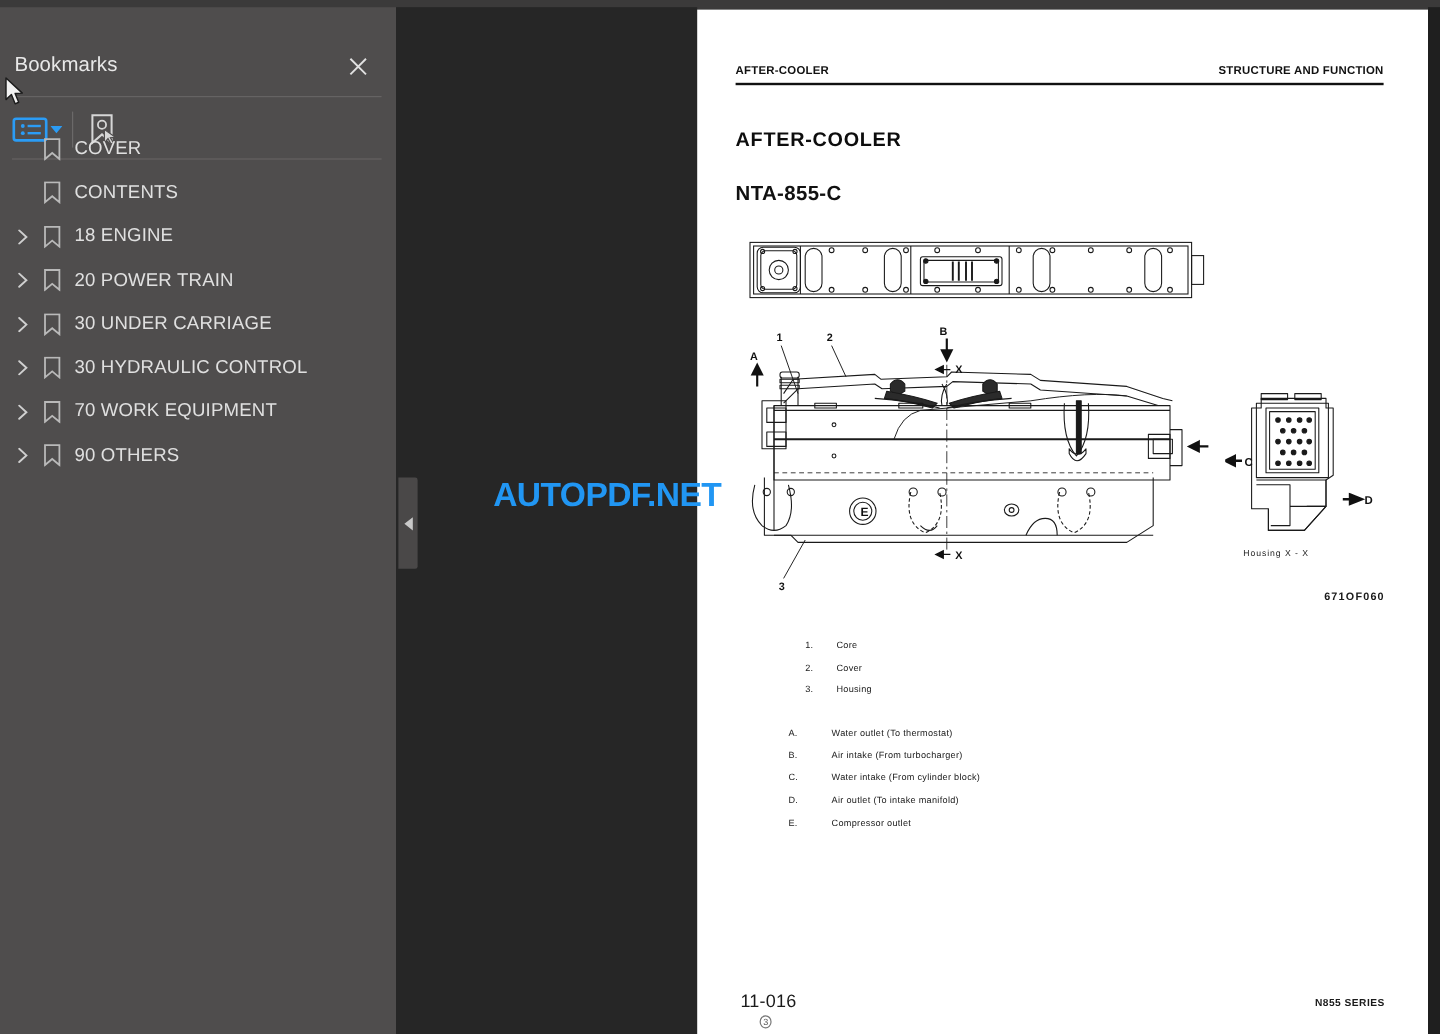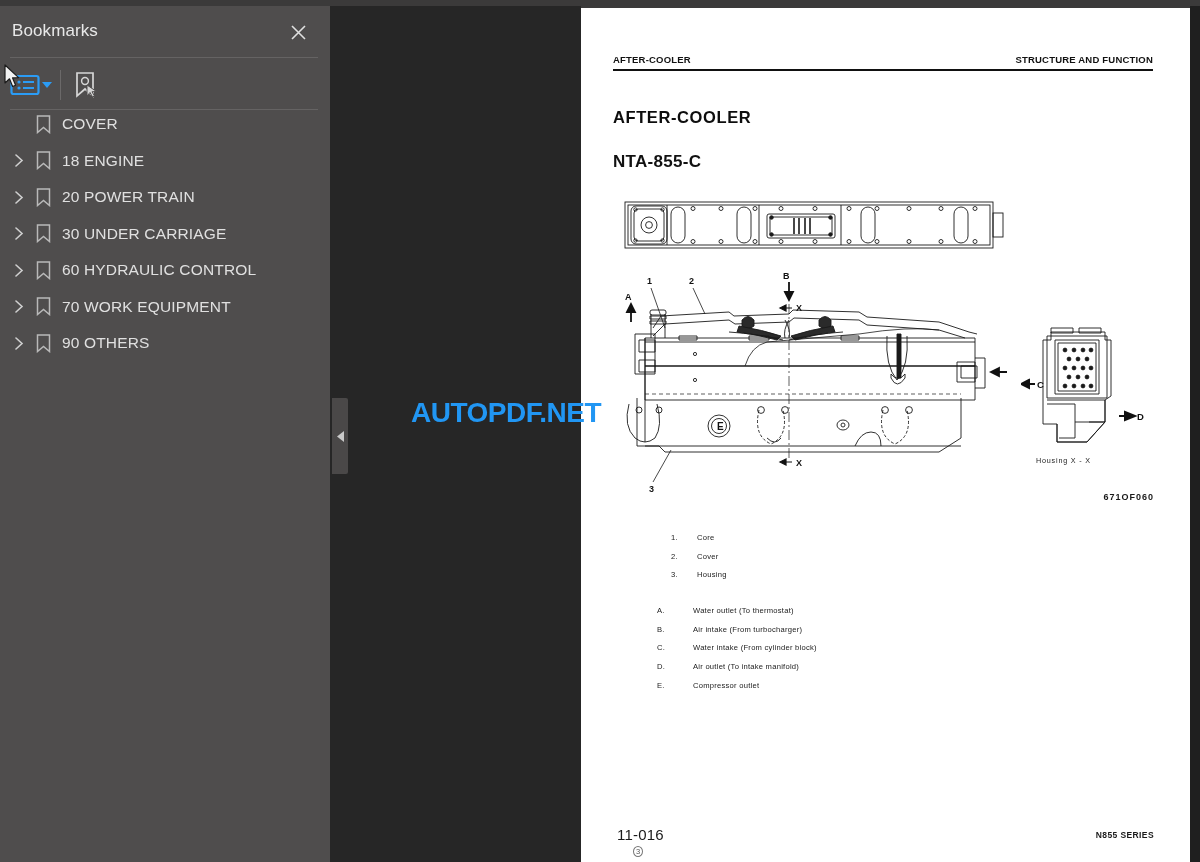--- a/index.html
+++ b/index.html
@@ -12,21 +12,21 @@
   #app { position:relative; width:1200px; height:862px; }
 
   
   .top-strip{ position:absolute; left:0; top:0; width:1200px; height:8px; background:#3b3a3a; }
 
   
   .sidebar{
     position:absolute; left:0; top:6px; width:330px; height:856px;
     background:#4f4d4d; color:#e3e3e3;
   }
-  .sb-header{ position:relative; height:58px; }
+  .sb-header{ position:relative; height:58px;margin-top:23px; }
   .sb-title{
     position:absolute; left:12px; top:15px;
     font-size:17px; color:#e8e8e8; letter-spacing:.1px;
   }
   .sb-close{
     position:absolute; right:20px; top:14px; width:24px; height:24px;
     display:flex; align-items:center; justify-content:center;
     cursor:pointer;
   }
   .sb-close svg{ display:block; }
@@ -165,20 +165,33 @@
             </svg>
         </span>
         <span class="bmk-ico">
           <svg width="15" height="19" viewBox="0 0 15 19">
               <path d="M1.5,1 L13.5,1 L13.5,17.5 L7.5,12.5 L1.5,17.5 Z" fill="none" stroke="#b9b9b9" stroke-width="1.5"></path>
             </svg>
         </span>
         <span class="tree-label">COVER</span>
       </div>
 
+      <div class="tree-item">
+        <span class="tw empty">
+          <svg width="9" height="13" viewBox="0 0 9 13">
+              <path d="M1,1 L7,6.5 L1,12" fill="none" stroke="#cfcfcf" stroke-width="1.6" stroke-linecap="round"></path>
+            </svg>
+        </span>
+        <span class="bmk-ico">
+          <svg width="15" height="19" viewBox="0 0 15 19">
+              <path d="M1.5,1 L13.5,1 L13.5,17.5 L7.5,12.5 L1.5,17.5 Z" fill="none" stroke="#b9b9b9" stroke-width="1.5"></path>
+            </svg>
+        </span>
+        <span class="tree-label">CONTENTS</span>
+      </div>
 
       <div class="tree-item">
         <span class="tw">
           <svg width="9" height="13" viewBox="0 0 9 13">
               <path d="M1,1 L7,6.5 L1,12" fill="none" stroke="#cfcfcf" stroke-width="1.6" stroke-linecap="round"></path>
             </svg>
         </span>
         <span class="bmk-ico">
           <svg width="15" height="19" viewBox="0 0 15 19">
               <path d="M1.5,1 L13.5,1 L13.5,17.5 L7.5,12.5 L1.5,17.5 Z" fill="none" stroke="#b9b9b9" stroke-width="1.5"></path>
@@ -219,21 +232,21 @@
         <span class="tw">
           <svg width="9" height="13" viewBox="0 0 9 13">
               <path d="M1,1 L7,6.5 L1,12" fill="none" stroke="#cfcfcf" stroke-width="1.6" stroke-linecap="round"></path>
             </svg>
         </span>
         <span class="bmk-ico">
           <svg width="15" height="19" viewBox="0 0 15 19">
               <path d="M1.5,1 L13.5,1 L13.5,17.5 L7.5,12.5 L1.5,17.5 Z" fill="none" stroke="#b9b9b9" stroke-width="1.5"></path>
             </svg>
         </span>
-        <span class="tree-label">60 HYDRAULIC CONTROL</span>
+        <span class="tree-label">30 HYDRAULIC CONTROL</span>
       </div>
 
       <div class="tree-item">
         <span class="tw">
           <svg width="9" height="13" viewBox="0 0 9 13">
               <path d="M1,1 L7,6.5 L1,12" fill="none" stroke="#cfcfcf" stroke-width="1.6" stroke-linecap="round"></path>
             </svg>
         </span>
         <span class="bmk-ico">
           <svg width="15" height="19" viewBox="0 0 15 19">

